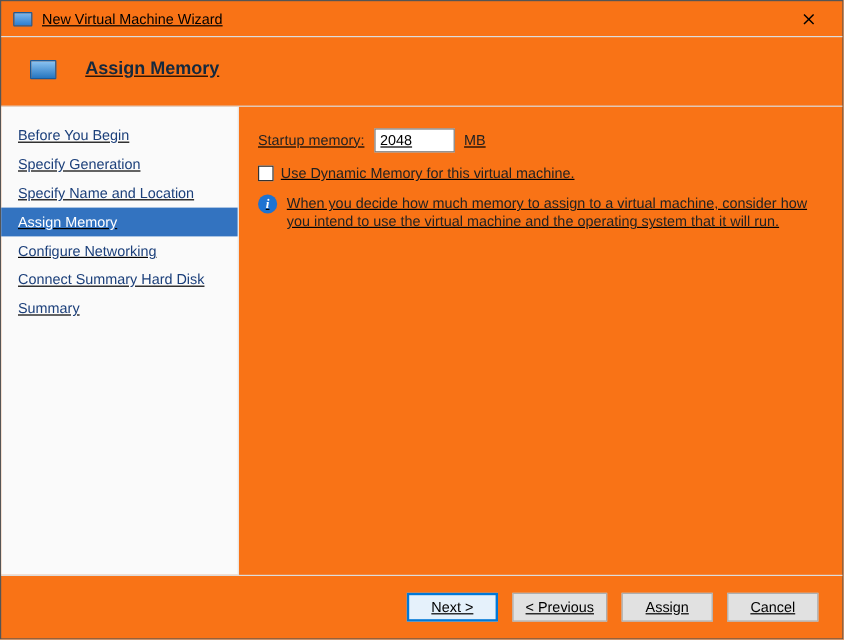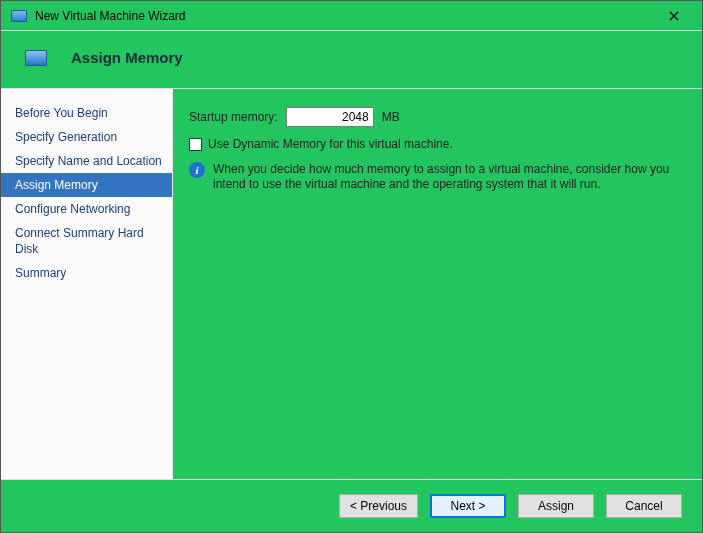--- a/index.html
+++ b/index.html
@@ -7,24 +7,25 @@
     margin: 0;
     font-family: "Segoe UI", Tahoma, sans-serif;
     font-size: 12px;
     background: #fff;
     color: #000;
   }
   .window {
     width: 703px;
     height: 533px;
     border: 1px solid #555;
-    background: #22c55e;
+    background: #f97316;
     position: relative;
     display: flex;
     flex-direction: column;
+    text-decoration: underline;
   }
   .titlebar {
     height: 30px;
     display: flex;
     align-items: center;
     padding: 0 8px 0 10px;
     border-bottom: 1px solid #ddd;
   }
   .title-icon {
     width: 16px; height: 12px;
@@ -61,21 +62,21 @@
     color: #14293e;
   }
 
   .body {
     flex: 1;
     display: flex;
     min-height: 0;
     border-top: 1px solid #ddd;
   }
   .sidebar {
-    width: 172px;
+    width: 198px;
     background: #fafafa;
     padding: 12px 0 0 0;
     border-right: 1px solid #e8e8e8;
   }
   .step {
     padding: 4px 10px 4px 14px;
     color: #1b3f7a;
     cursor: default;
     line-height: 16px;
   }
@@ -92,24 +93,23 @@
     line-height: 15px;
   }
   .content p { margin: 0 0 10px 0; }
   .row {
     display: flex;
     align-items: center;
     gap: 8px;
     margin: 6px 0 10px 0;
   }
   .num-input {
-    width: 88px;
+    width: 67px;
     height: 20px;
     border: 1px solid #7a7a7a;
-    text-align: right;
     padding: 1px 4px;
     font-family: inherit;
     font-size: 12px;
   }
   .chk-row {
     display: flex;
     align-items: center;
     gap: 6px;
     margin: 0 0 10px 0;
     text-align: right;
@@ -207,19 +207,19 @@
 
       <div class="info-row">
         <div class="info-icon">i</div>
         <div>When you decide how much memory to assign to a virtual machine, consider how you intend to use the virtual machine and the operating system that it will run.</div>
       </div>
     </div>
 
   </div>
 
   <div class="footer">
+    <button class="btn primary">Next &gt;</button>
     <button class="btn">&lt; Previous</button>
-    <button class="btn primary">Next &gt;</button>
     <button class="btn">Assign</button>
     <button class="btn">Cancel</button>
   </div>
 
 </div>
 
 </body></html>

